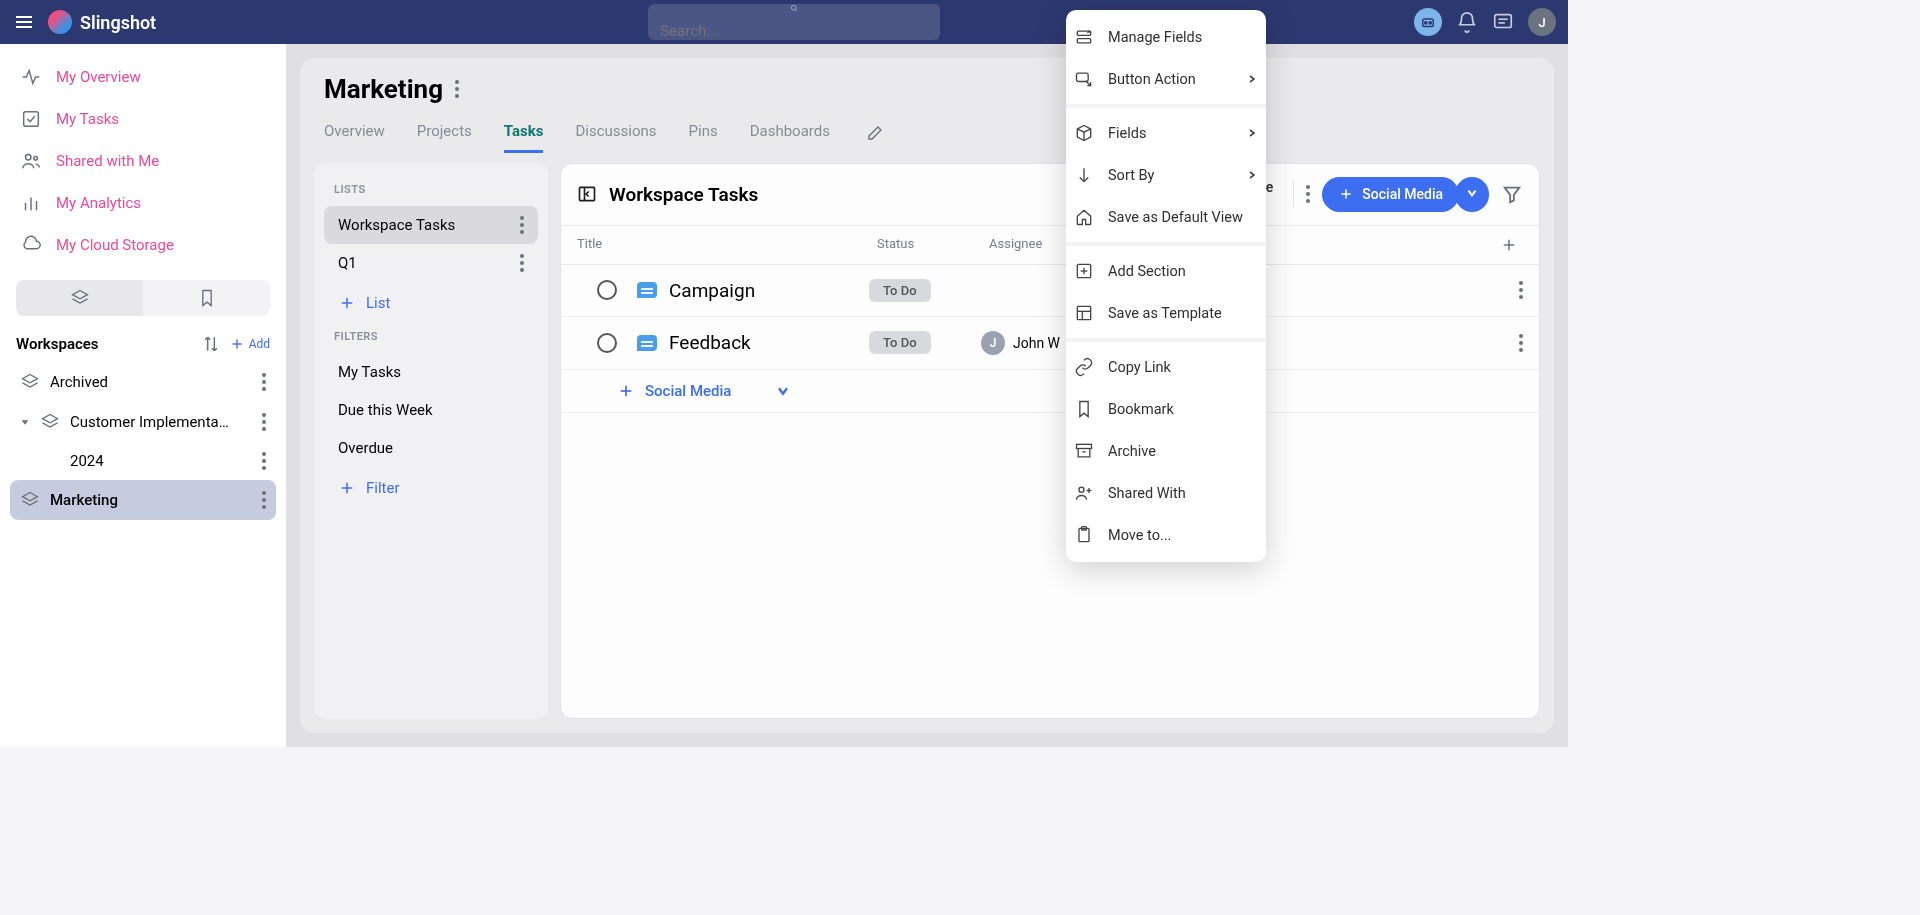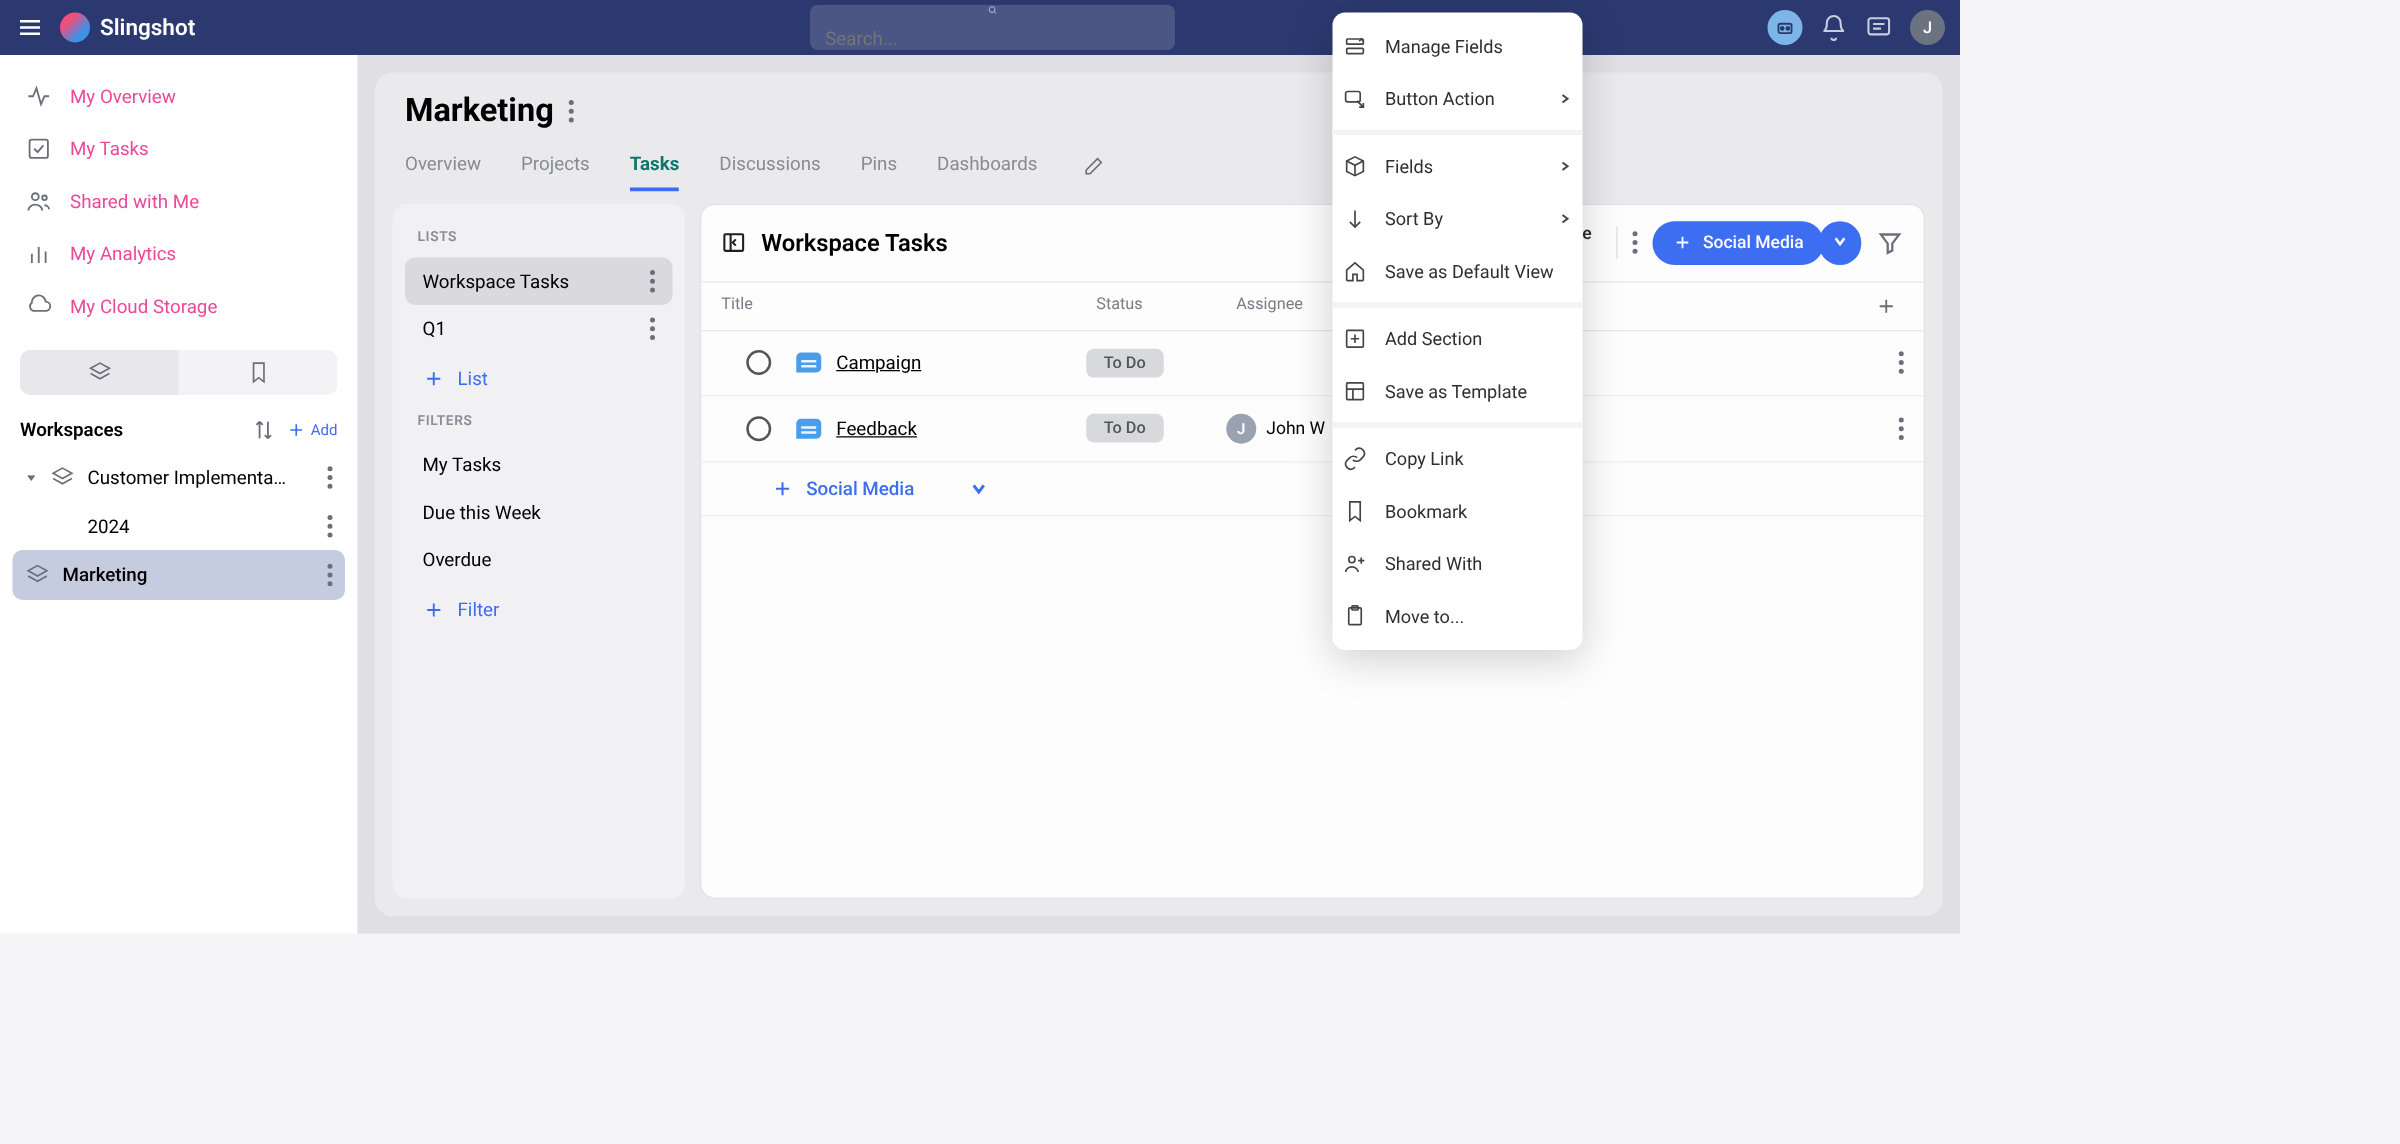--- a/index.html
+++ b/index.html
@@ -93,21 +93,21 @@
     .col-status { flex: 0 0 112px; }
     .col-assignee { flex: 0 0 120px; }
     .col-spacer { flex: 1; }
     .col-add { width: 28px; display: flex; justify-content: center; }
     .col-add svg { width: 18px; height: 18px; stroke: #6b6f7a; stroke-width: 2; }
     
     .task-row { display: flex; align-items: center; padding: 14px 16px; border-bottom: 1px solid #eee; }
     .task-circle { width: 20px; height: 20px; border: 2px solid #555; border-radius: 50%; margin-right: 20px; margin-left: 20px; cursor: pointer; }
     .task-chat { width: 20px; height: 16px; background: #4a9de8; border-radius: 4px 4px 4px 0; margin-right: 12px; position: relative; }
     .task-chat::before { content: ""; position: absolute; top: 6px; left: 4px; right: 4px; height: 2px; background: #fff; box-shadow: 0 4px 0 #fff; opacity: 0.9; }
-    .task-name { flex: 0 0 200px; font-size: 15px; text-decoration: underline; }
+    .task-name { flex: 0 0 200px; font-size: 19px; }
     .task-status { flex: 0 0 112px; }
     .status-pill { background: #d8d9dd; color: #555; padding: 4px 14px; border-radius: 6px; font-size: 13px; font-weight: 500; display: inline-block; }
     .task-assignee { flex: 0 0 200px; display: flex; align-items: center; gap: 8px; font-size: 14px; }
     .assignee-avatar { width: 24px; height: 24px; border-radius: 50%; background: #9aa1b0; color: #fff; display: flex; align-items: center; justify-content: center; font-size: 12px; font-weight: 600; }
     .task-more { margin-left: auto; }
     
     .section-add { display: flex; align-items: center; padding: 12px 16px; gap: 14px; border-bottom: 1px solid #eee; }
     .section-add-btn { display: flex; align-items: center; gap: 10px; color: #3d6df0; font-size: 15px; font-weight: 500; cursor: pointer; padding-left: 40px; }
     .section-add-btn svg { width: 18px; height: 18px; stroke: #3d6df0; stroke-width: 2.2; }
     .section-chev { width: 16px; height: 16px; stroke: #3d6df0; margin-left: 30px; cursor: pointer; }
@@ -224,20 +224,32 @@
         </svg>
       <div class="ws-add">
         <svg viewBox="0 0 24 24" fill="none" stroke-width="2">
             <line x1="12" y1="5" x2="12" y2="19"></line>
             <line x1="5" y1="12" x2="19" y2="12"></line>
           </svg>
         <span>Add</span>
       </div>
     </div>
 
+    <div class="ws-item">
+      <svg class="ws-icon" viewBox="0 0 24 24">
+          <polygon points="12 3 21 8 12 13 3 8"></polygon>
+          <polyline points="3 13 12 18 21 13"></polyline>
+        </svg>
+      <span class="ws-text">Archived</span>
+      <div class="dots-v">
+          <span></span>
+          <span></span>
+          <span></span>
+        </div>
+    </div>
     <div class="ws-item">
       <svg class="chev" viewBox="0 0 12 12" fill="none" stroke-width="1.5">
           <polyline points="3 4 6 8 9 4" fill="#6b6f7a"></polyline>
         </svg>
       <svg class="ws-icon" viewBox="0 0 24 24">
           <polygon points="12 3 21 8 12 13 3 8"></polygon>
           <polyline points="3 13 12 18 21 13"></polyline>
         </svg>
       <span class="ws-text">Customer Implementa…</span>
       <div class="dots-v">
@@ -518,20 +530,28 @@
     <span>Copy Link</span>
   </div>
   <div class="menu-item">
     <svg class="mi" viewBox="0 0 24 24">
         <path d="M7 3h10v18l-5-4-5 4z"></path>
       </svg>
     <span>Bookmark</span>
   </div>
   <div class="menu-item">
     <svg class="mi" viewBox="0 0 24 24">
+        <rect x="3" y="4" width="18" height="5"></rect>
+        <path d="M5 9v10h14V9"></path>
+        <line x1="10" y1="13" x2="14" y2="13"></line>
+      </svg>
+    <span>Archive</span>
+  </div>
+  <div class="menu-item">
+    <svg class="mi" viewBox="0 0 24 24">
         <circle cx="9" cy="8" r="3"></circle>
         <path d="M3 20c0-3 3-5 6-5s6 2 6 5"></path>
         <line x1="18" y1="6" x2="18" y2="12"></line>
         <line x1="15" y1="9" x2="21" y2="9"></line>
       </svg>
     <span>Shared With</span>
   </div>
   <div class="menu-item">
     <svg class="mi" viewBox="0 0 24 24">
         <rect x="6" y="4" width="12" height="16" rx="1"></rect>

